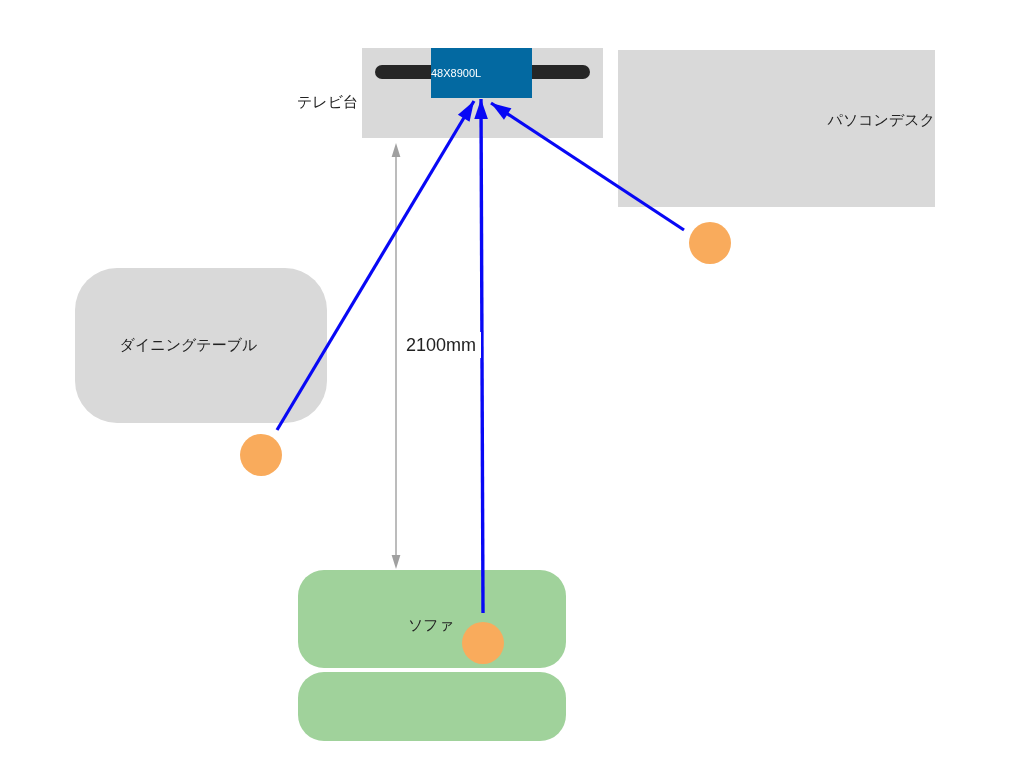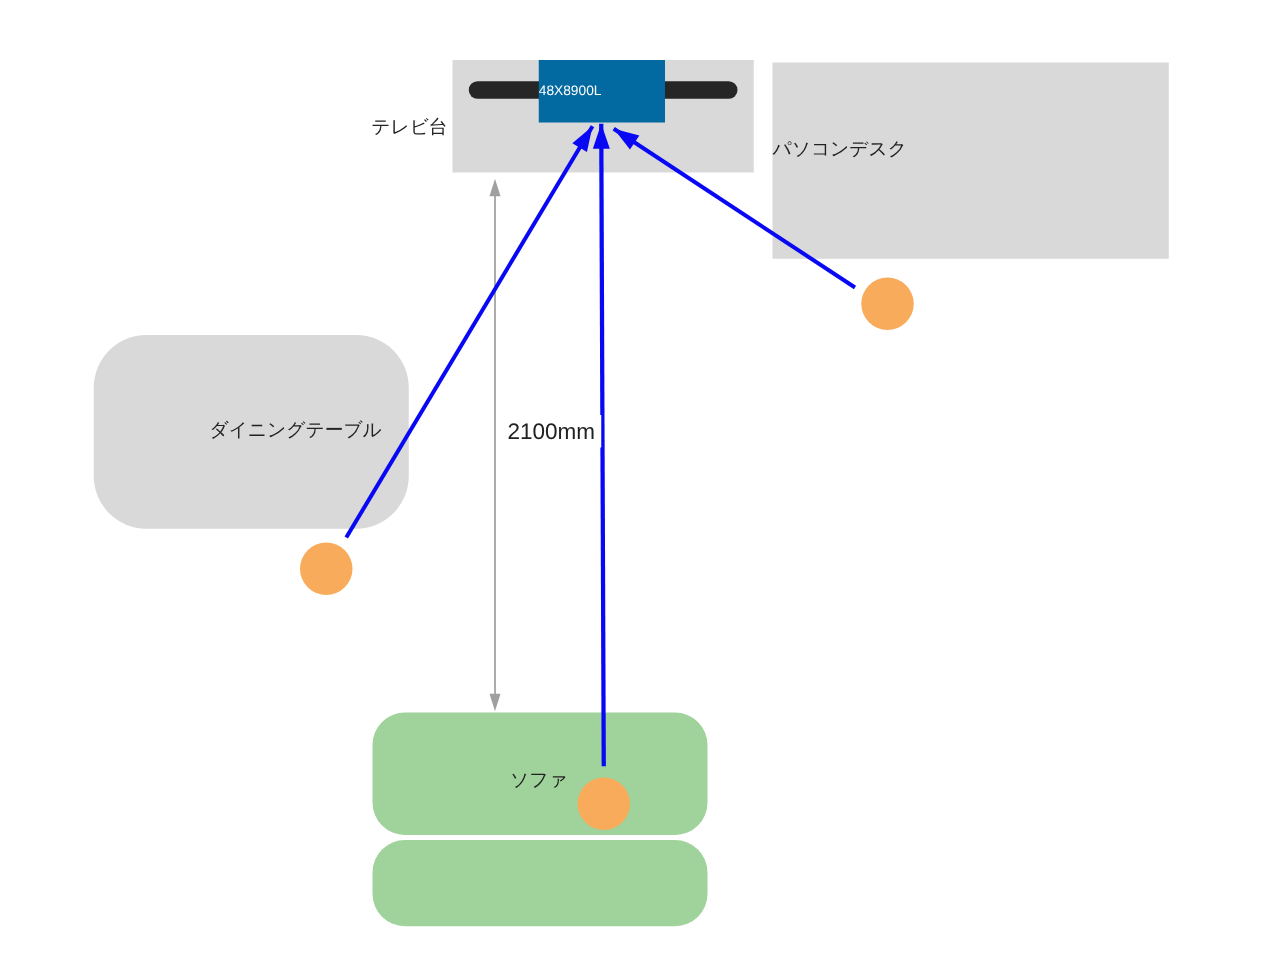--- a/index.html
+++ b/index.html
@@ -28,22 +28,22 @@
     white-space: nowrap;
     z-index: 5;
   }
   #tv-stand      { left: 362px; top: 48px;  width: 241px; height: 90px; }
   #pc-desk       { left: 618px; top: 50px;  width: 317px; height: 157px; }
   #dining-table  { left: 75px;  top: 268px; width: 252px; height: 155px; border-radius: 42px; }
   #sofa-top      { left: 298px; top: 570px; width: 268px; height: 98px; border-radius: 26px; background: #a0d29b; }
   #sofa-bottom   { left: 298px; top: 672px; width: 268px; height: 69px; border-radius: 26px; background: #a0d29b; }
 
   #tv-stand-label { left: 285px; top: 93px; margin-left: 12px; }
-  #pc-desk-label  { left: 618px; top: 111px; width: 317px; text-align: left; }
-  #dining-label   { left: 75px;  top: 336px; width: 227px; text-align: center; margin-left: 48px; }
+  #pc-desk-label  { left: 618px; top: 111px; width: 317px; text-align: right; }
+  #dining-label   { left: 75px;  top: 336px; width: 227px; text-align: center; }
   #sofa-label     { left: 408px; top: 616px; text-align: center; }
 
   .tv-bar {
     position: absolute;
     left: 375px; top: 65px;
     width: 215px; height: 14px;
     background: #262626;
     border-radius: 7px;
     z-index: 2;
   }

